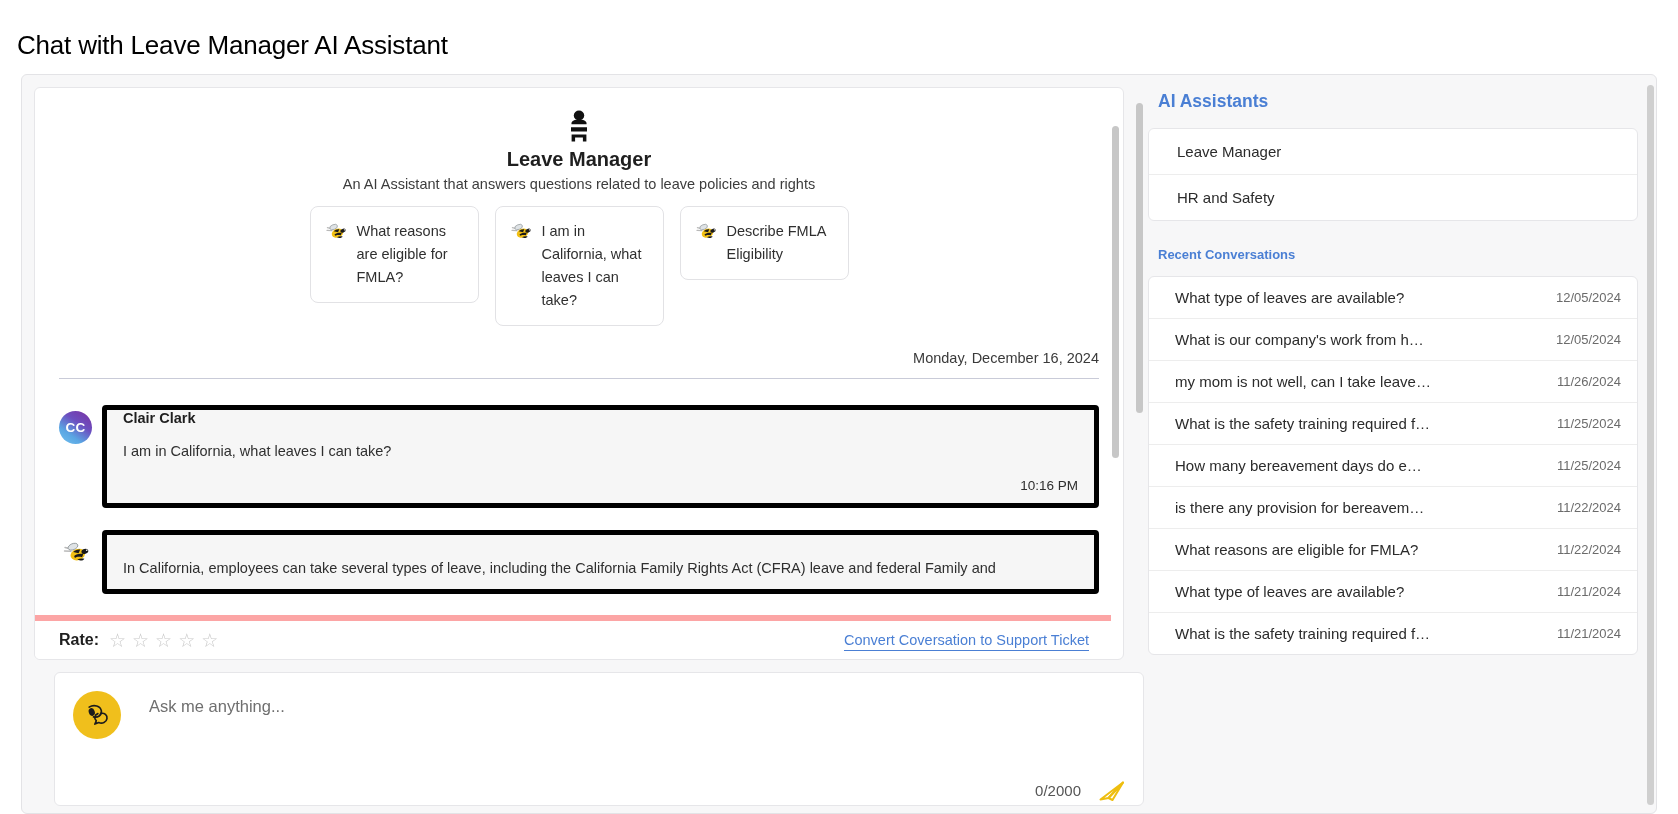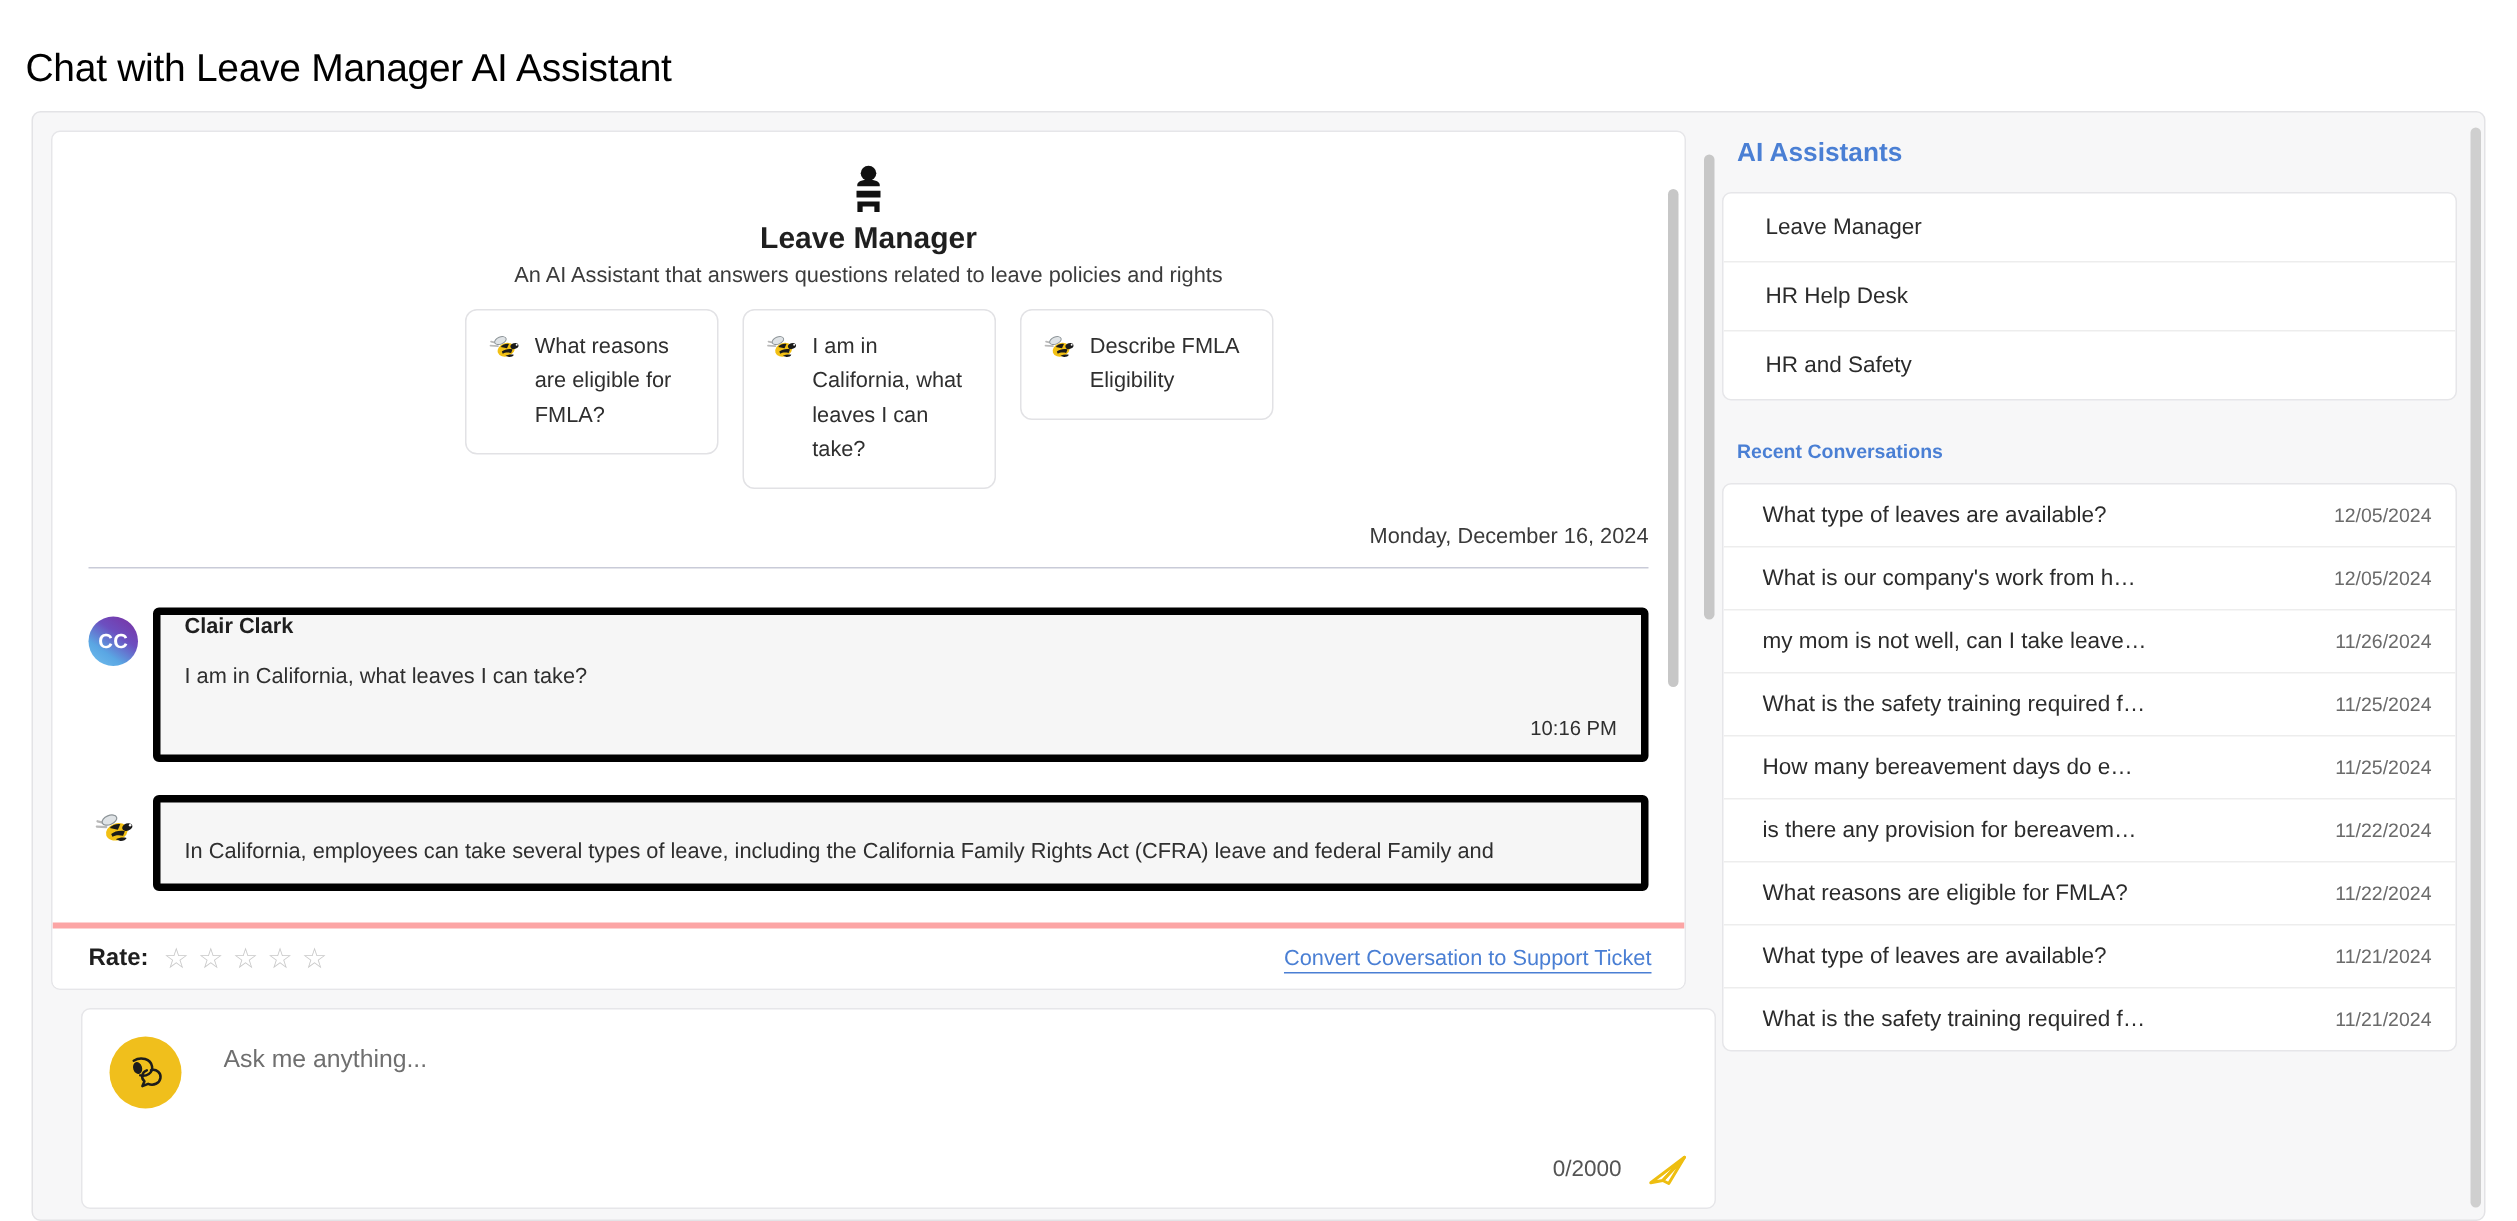--- a/index.html
+++ b/index.html
@@ -170,24 +170,24 @@
     position: absolute;
     right: 4px; top: 38px;
     width: 7px; height: 332px;
     background: #c7c7c7;
     border-radius: 4px;
   }
 
   
   .rate-bar {
     position: absolute;
-    left: 0; right: 0; bottom: 0;
+    left: 0; right: 12px; bottom: 0;
     height: 44px;
     background: #ffffff;
-    border-top: 4px solid #fca5a5;
+    border-top: 6px solid #fca5a5;
     display: flex;
     align-items: center;
     padding: 0 22px 0 24px;
   }
   .rate-label {
     font-size: 16px;
     font-weight: 700;
     color: #1f1f1f;
     margin-right: 10px;
   }
@@ -229,21 +229,21 @@
     outline: none;
     background: transparent;
     font-family: "Liberation Sans", sans-serif;
     font-size: 16.5px;
     color: #6f6f6f;
     padding-top: 6px;
   }
   .composer-input::placeholder { color: #6f6f6f; }
   .composer-foot {
     position: absolute;
-    right: 0; bottom: 13px;
+    right: 0; bottom: 2px;
     display: flex; align-items: center; gap: 16px;
   }
   .char-count { font-size: 15px; color: #555; }
 
   
   .side-col {
     flex: 1;
     position: relative;
     padding: 16px 18px 0 14px;
   }
@@ -470,21 +470,20 @@
   <div class="side-col">
 
     <div class="inner-left-scrollbar"></div>
 
     <div class="side-head">
       <span class="side-title">AI Assistants</span>
     </div>
 
     <div class="side-card">
       <div class="assistant-row">Leave Manager</div>
-      <div class="assistant-row">HR Help Desk</div>
       <div class="assistant-row">HR and Safety</div>
     </div>
 
     <div class="side-sub">Recent Conversations</div>
 
     <div class="side-card">
       <div class="conv-row">
         <span class="conv-text">What type of leaves are available?</span>
         <span class="conv-date">12/05/2024</span>
       </div>

